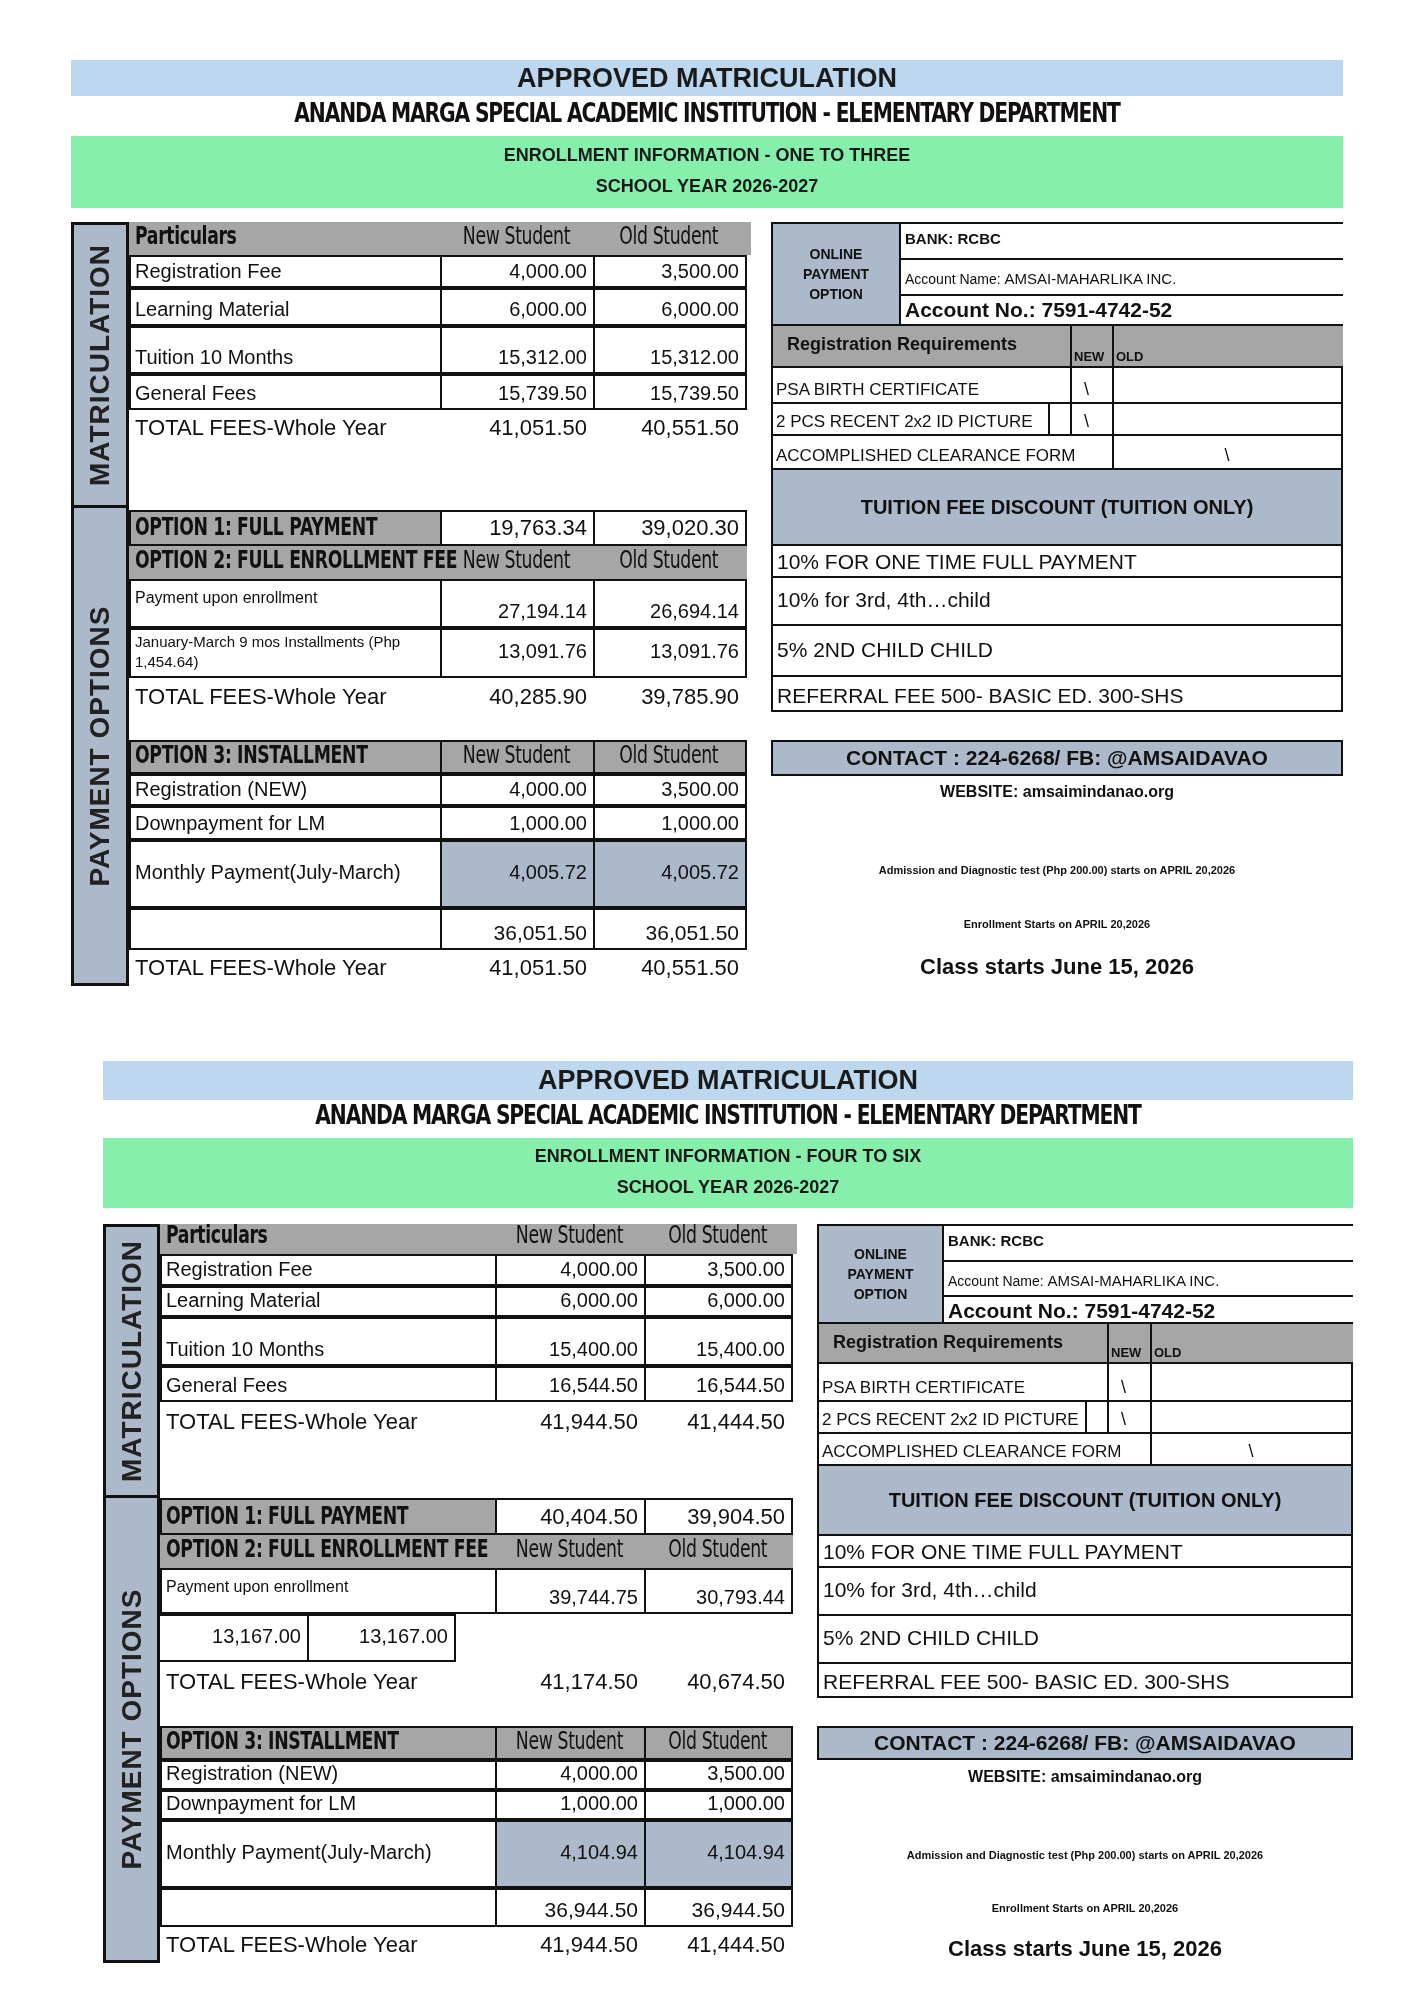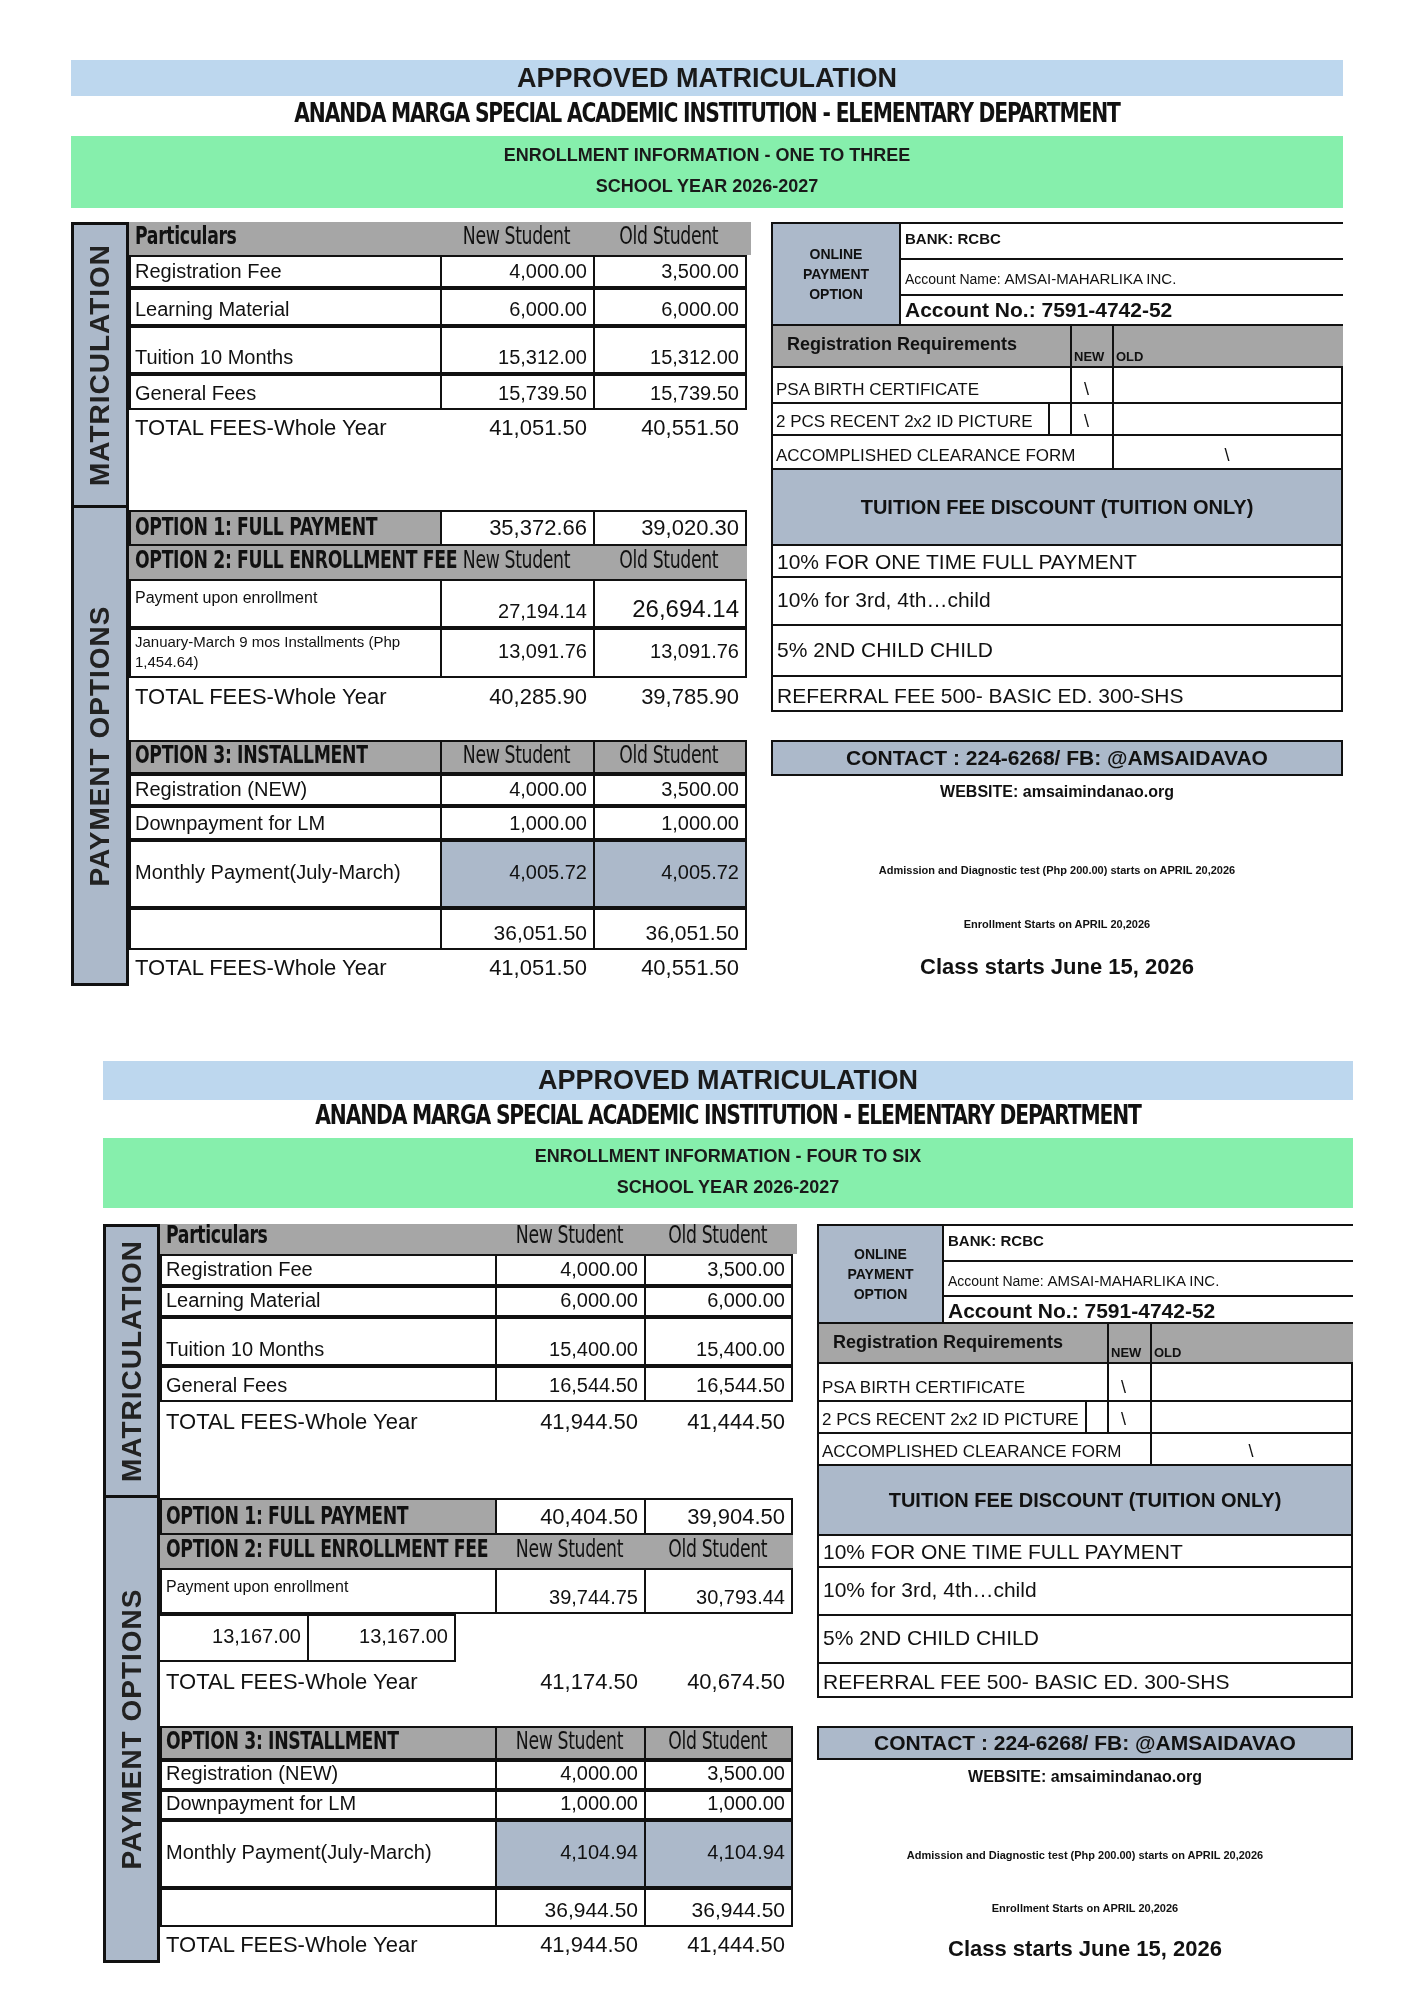--- a/index.html
+++ b/index.html
@@ -109,21 +109,21 @@
         </div>
         <div class="cell num nb b" style="width: 154px; height: 36px; margin-left: -2px; font-size: 22px;">
           <span>40,551.50</span>
         </div>
       </div>
       <div class="row" style="left: 129px; top: 510px; height: 36px;">
         <div class="cell hdr" style="width: 313px; height: 36px; font-size: 24px;">
           <span class="cond" style="font-weight: bold;">OPTION 1: FULL PAYMENT</span>
         </div>
         <div class="cell num b" style="width: 155px; height: 36px; margin-left: -2px; font-size: 22px;">
-          <span>35,372.66</span>
+          <span>19,763.34</span>
         </div>
         <div class="cell num b" style="width: 154px; height: 36px; margin-left: -2px; font-size: 22px;">
           <span>39,020.30</span>
         </div>
       </div>
       <div class="row" style="left: 129px; top: 546px; height: 33px; background: rgb(166, 166, 166);">
         <div class="cell hdr" style="width: 313px; height: 33px; font-size: 24px; border-color: transparent;">
           <span class="cond" style="font-weight: bold;">OPTION 2: FULL ENROLLMENT FEE</span>
         </div>
         <div class="cell num hdr" style="width: 155px; height: 33px; margin-left: -2px; font-size: 24px; justify-content: center; border-color: transparent;">
@@ -133,21 +133,21 @@
           <span class="condc">Old Student</span>
         </div>
       </div>
       <div class="row" style="left: 129px; top: 579px; height: 49px;">
         <div class="cell b" style="width: 313px; height: 49px; font-size: 16px; align-items: flex-start; padding-top: 8px;">
           <span>Payment upon enrollment</span>
         </div>
         <div class="cell num" style="width: 155px; height: 49px; margin-left: -2px; font-size: 20px;">
           <span>27,194.14</span>
         </div>
-        <div class="cell num" style="width: 154px; height: 49px; margin-left: -2px; font-size: 24px;">
+        <div class="cell num" style="width: 154px; height: 49px; margin-left: -2px; font-size: 20px;">
           <span>26,694.14</span>
         </div>
       </div>
       <div class="row" style="left: 129px; top: 628px; height: 50px;">
         <div class="cell b" style="width: 313px; height: 50px; font-size: 15px; align-items: flex-start; padding-top: 2px; line-height: 1.35; white-space: normal;">
           <span>January-March 9 mos Installments (Php 1,454.64)</span>
         </div>
         <div class="cell num" style="width: 155px; height: 50px; margin-left: -2px; font-size: 20px; align-items: center;">
           <span>13,091.76</span>
         </div>

